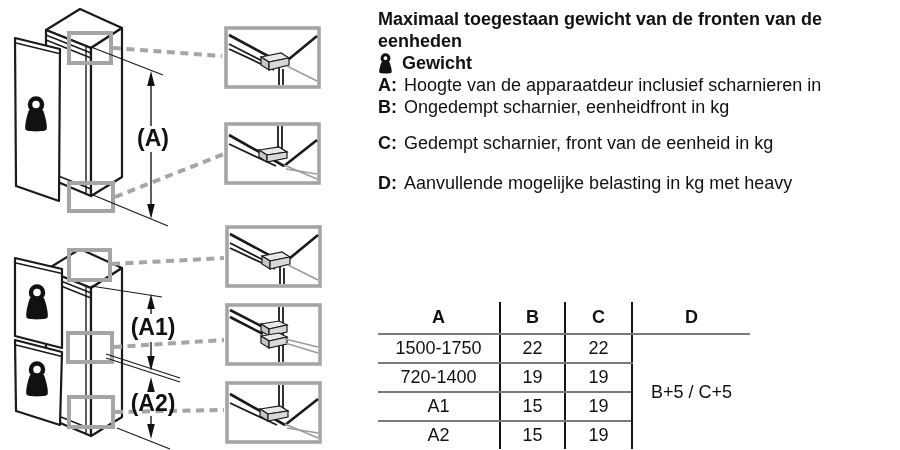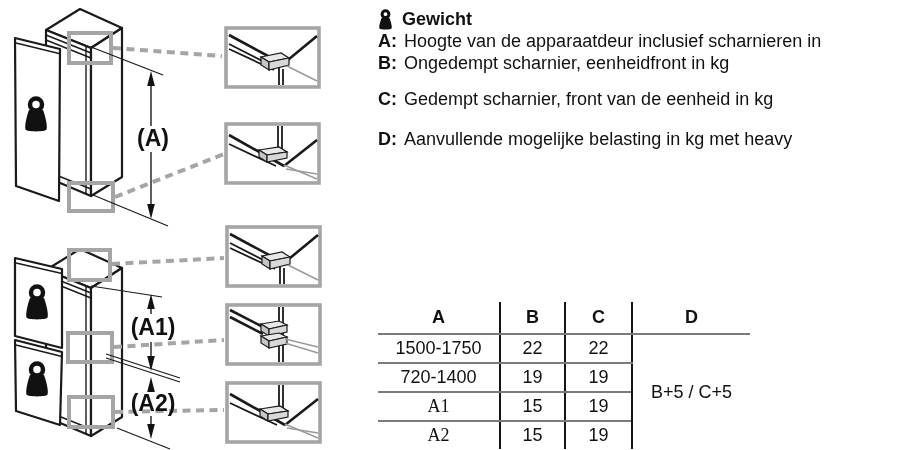--- a/index.html
+++ b/index.html
@@ -19,21 +19,21 @@
   .mt1 { margin-top:14px; }
   .mt2 { margin-top:18px; }
 
   .spec-table { position:absolute; left:378px; top:302px; border-collapse:collapse;
                 table-layout:fixed; font-size:18px; color:#111; }
   .spec-table th, .spec-table td { padding:0; text-align:center; vertical-align:middle; }
   .spec-table thead th { font-weight:bold; height:31px; border-bottom:2px solid #7a7a7a; }
   .spec-table tbody td { height:27px; font-weight:normal; }
   .cb, .cc, .cd, th.hb, th.hc, th.hd { border-left:2px solid #151515; }
   .spec-table tbody tr:not(.last) td:not(.cd) { border-bottom:2px solid #7a7a7a;margin-top:32px; }
-  .bold { font-weight:bold;font-family:Liberation Serif, serif; }
+  .bold { font-weight:bold; }
 
   
   .face  { fill:#fff; stroke:#1a1a1a; stroke-width:2.2; stroke-linejoin:round; }
   .ln1   { stroke:#1a1a1a; stroke-width:1.4; fill:none; }
   .lnx   { stroke:#1a1a1a; stroke-width:1.2; fill:none; }
   .gsq   { stroke:#a5a5a5; stroke-width:4; fill:none; }
   .gdash { stroke:#a5a5a5; stroke-width:4; fill:none; stroke-dasharray:8 5.5; }
   .gbox  { stroke:#a5a5a5; stroke-width:3.6; fill:#fff; }
   .ln1c  { stroke:#1a1a1a; stroke-width:1.8; fill:none; }
   .ln2c  { stroke:#1a1a1a; stroke-width:2.6; fill:none; stroke-linejoin:round; }
@@ -187,20 +187,22 @@
     <g transform="translate(227,305)">
         <use href="#detail-middle"></use>
       </g>
     <g transform="translate(227,383)">
         <use href="#detail-bottom"></use>
       </g>
   </svg>
 
   <div class="text-col">
     <div class="title">
+      <div>Maximaal toegestaan gewicht van de fronten van de</div>
+      <div>eenheden</div>
     </div>
     <div class="legend-row">
       <span class="w-icon">
         <svg width="15" height="21" viewBox="0 0 15 21">
           <circle cx="7.5" cy="5.2" r="3.4" fill="#fff" stroke="#111" stroke-width="3"></circle>
           <path d="M3.6,9 L11.4,9 C13.4,14 14.2,18.3 13.5,19.6 C12.8,20.9 2.2,20.9 1.5,19.6 C0.8,18.3 1.6,14 3.6,9 Z" fill="#111"></path>
         </svg>
       </span>
       <span>Gewicht</span>
     </div>

